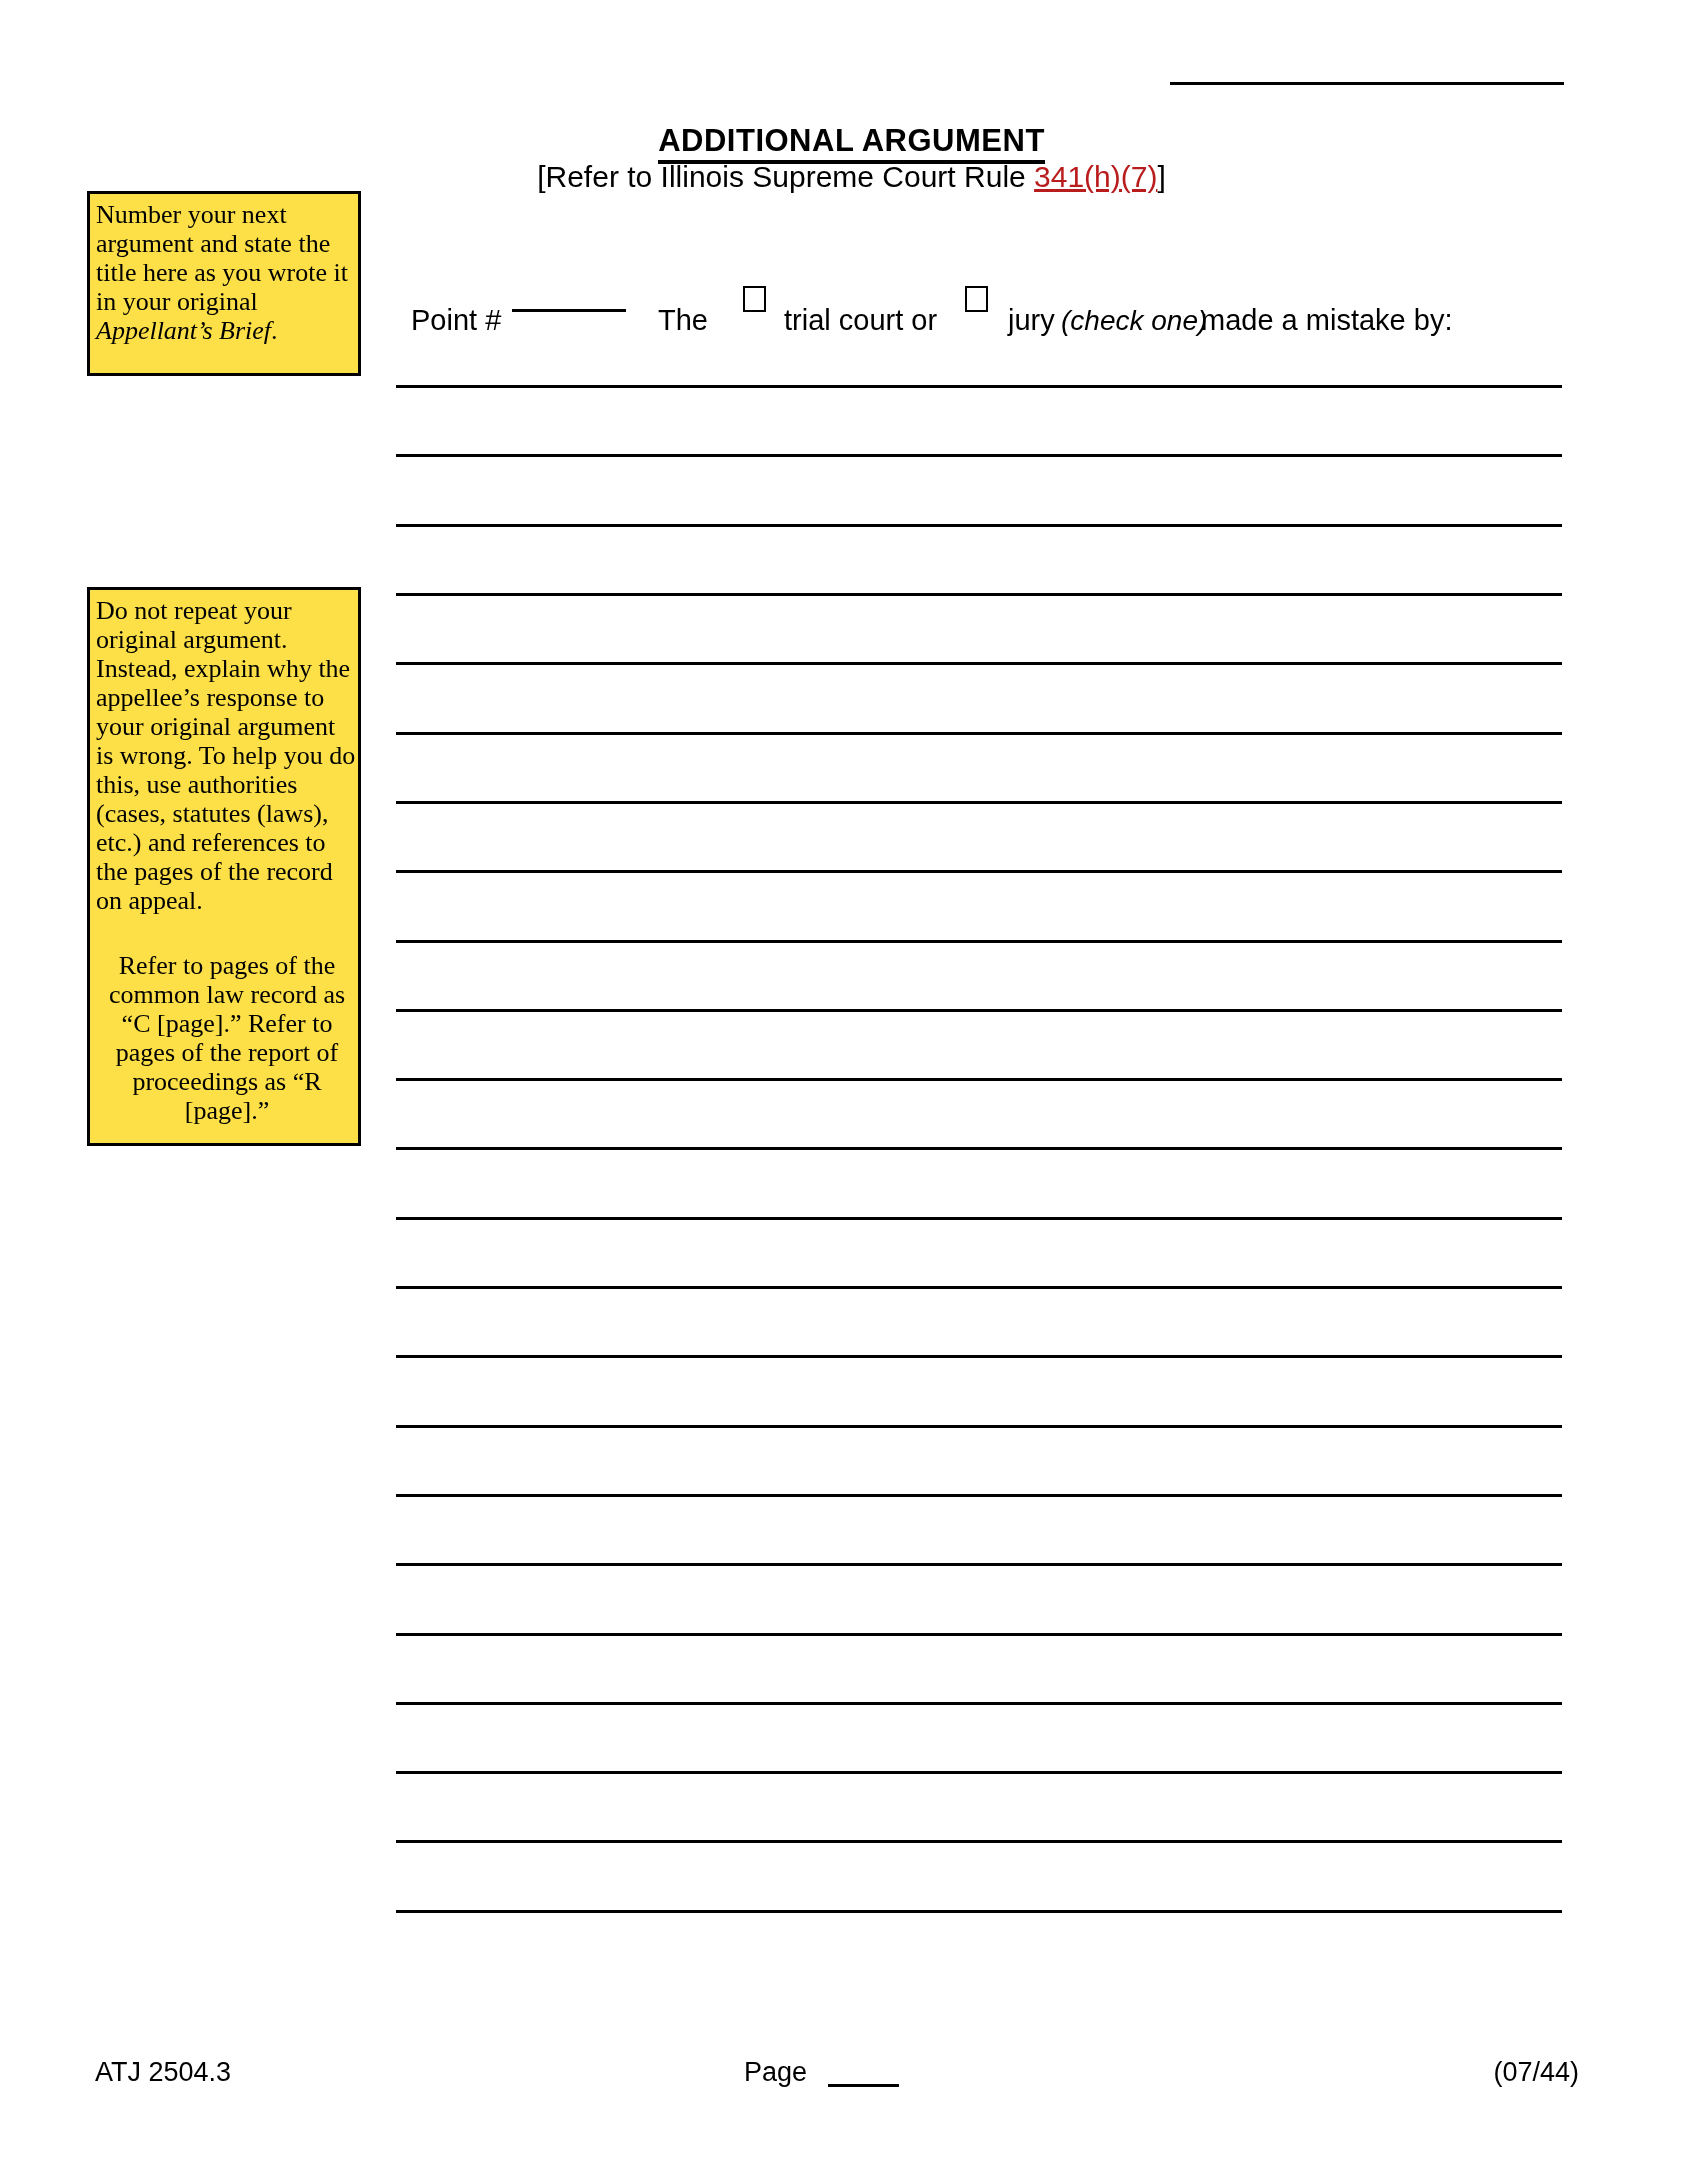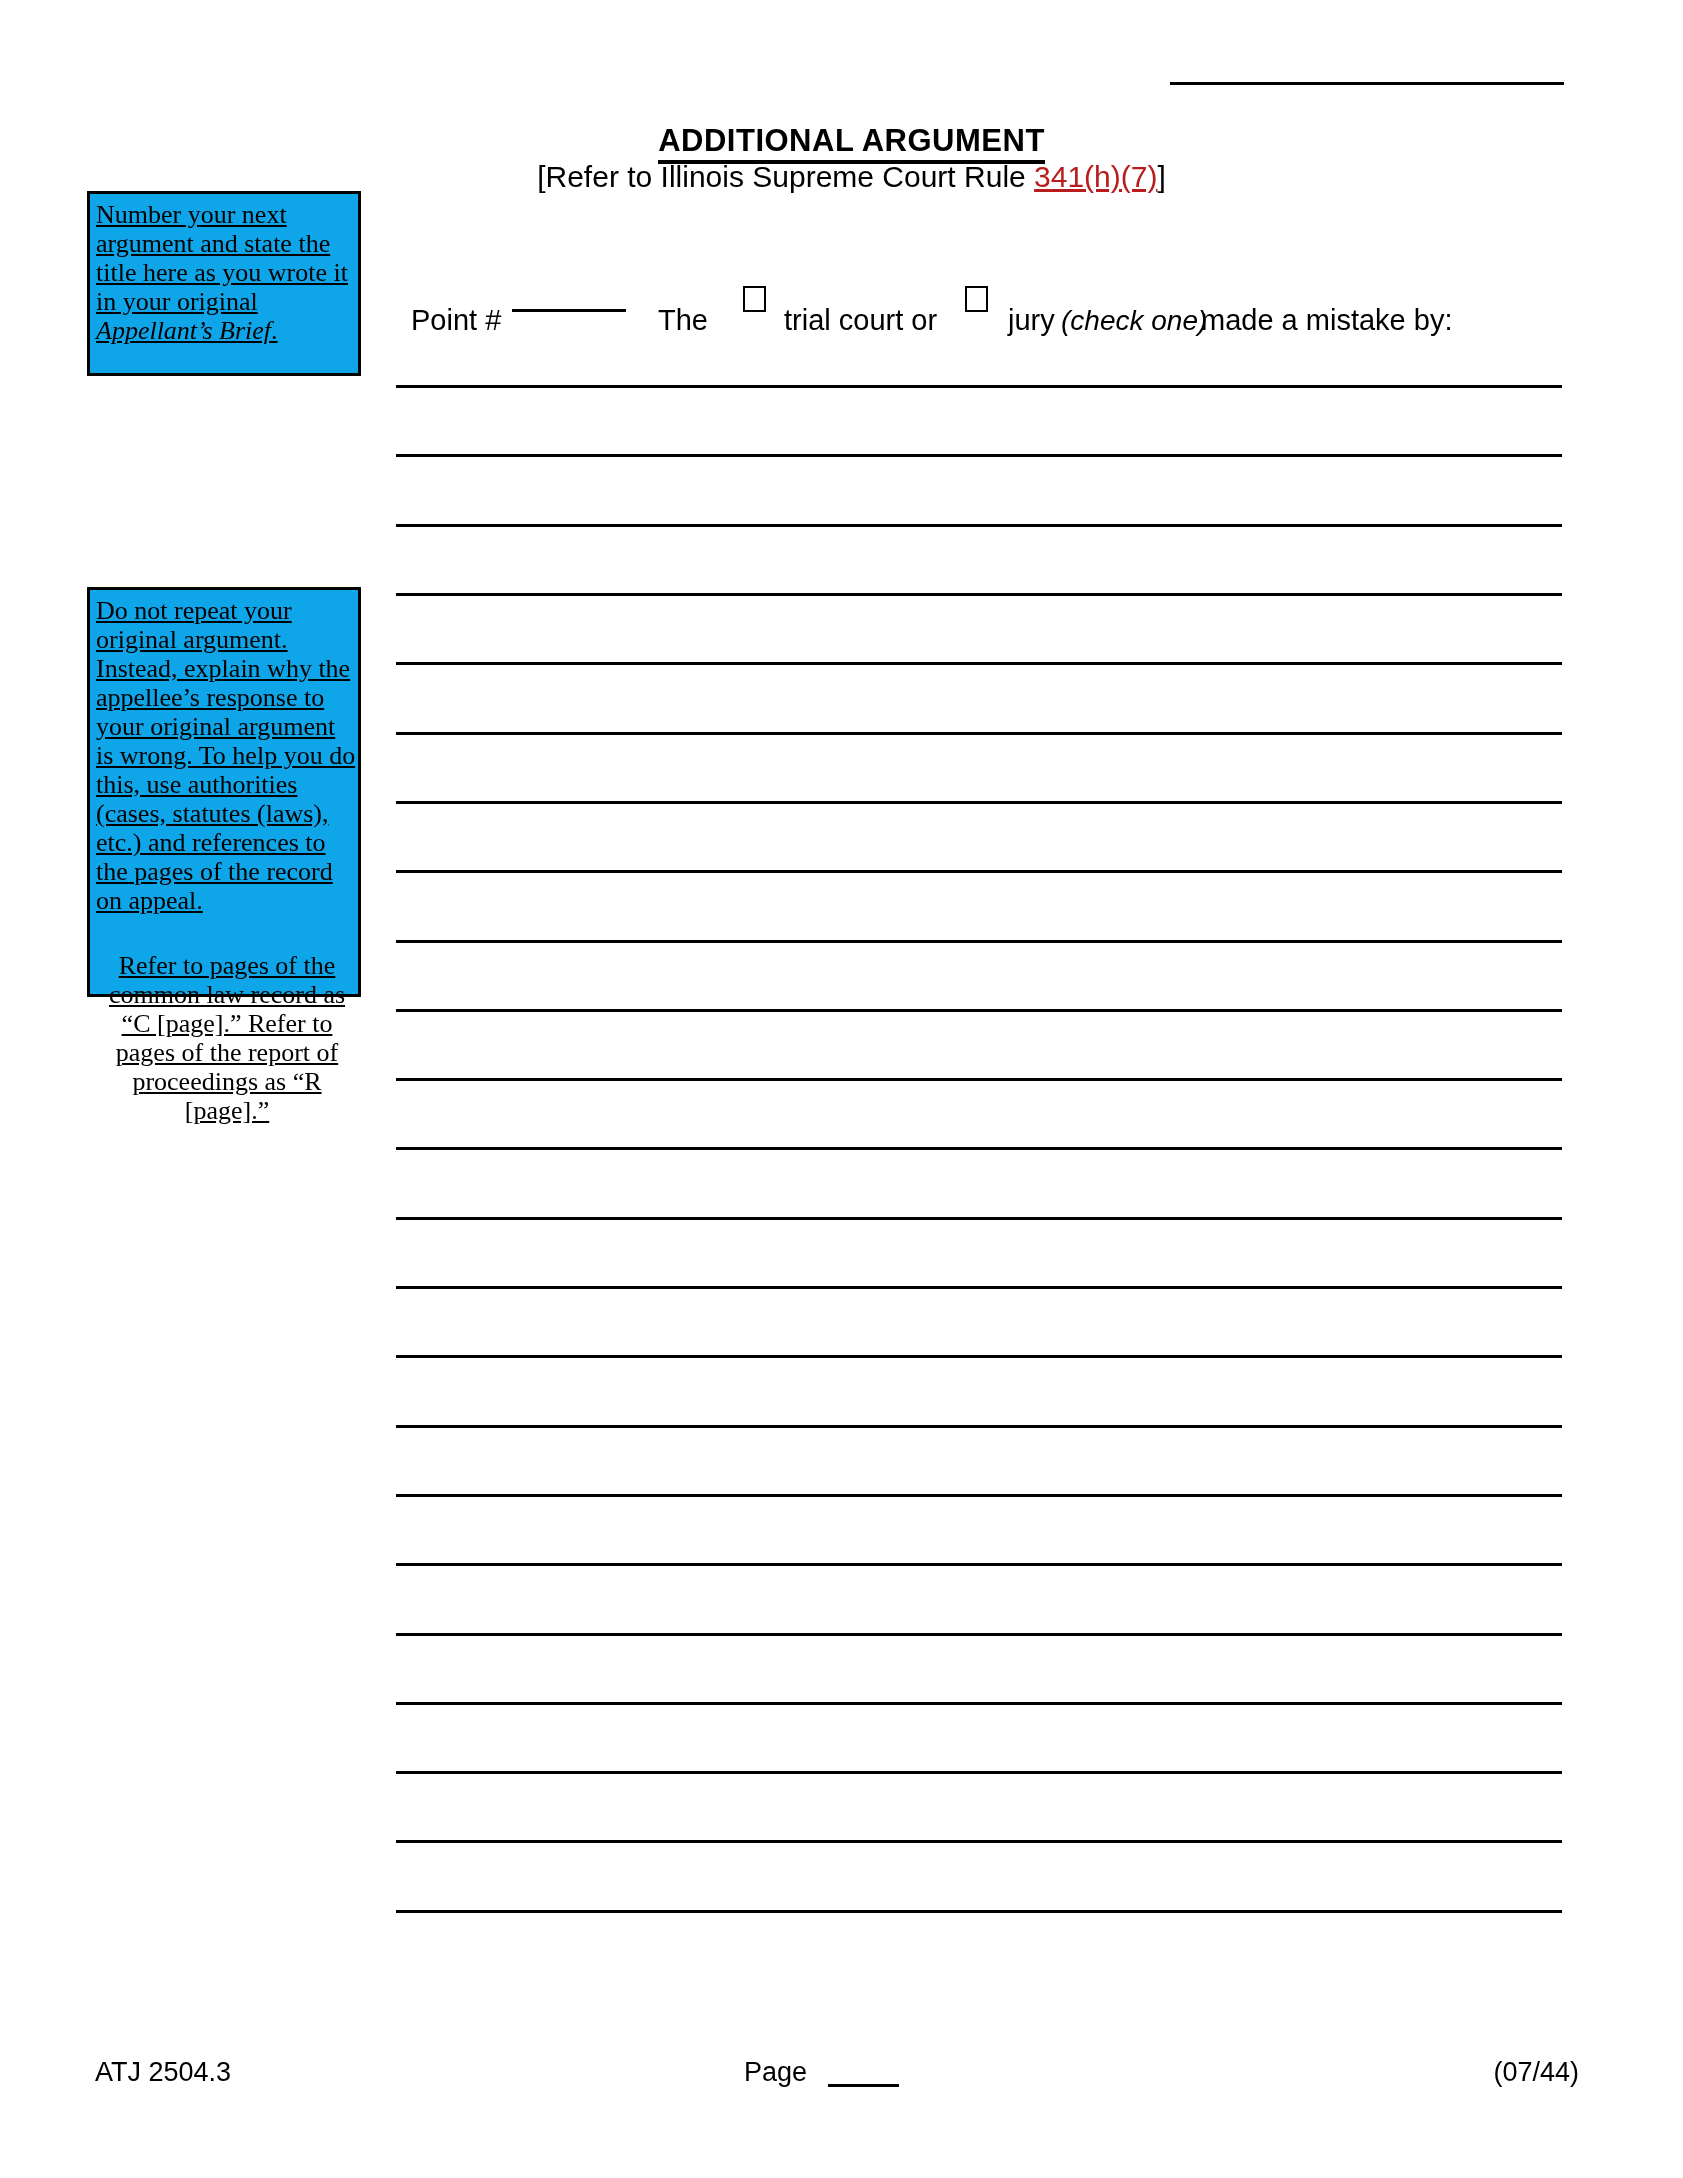--- a/index.html
+++ b/index.html
@@ -28,29 +28,28 @@
     letter-spacing: 0.5px;
     border-bottom: 4px solid #000;
     padding-bottom: 1px;
   }
   .subtitle-wrap { top: 160px; left: 0; width: 1703px; text-align: center; font-size: 30px; }
   .rule-link { text-decoration: underline; cursor: pointer; }
 
   
   .instr-box {
     border: 3px solid #000;
-    background: #0ea5e9;
+    background: #fde047;
     font-family: "Liberation Serif", serif;
     font-size: 26px;
     line-height: 29px;
     padding: 6px 0 6px 6px;
-    text-decoration: underline;
   }
   .box1 { top: 191px; left: 87px; width: 274px; height: 185px; }
-  .box2 { top: 587px; left: 87px; width: 274px; height: 410px; }
+  .box2 { top: 587px; left: 87px; width: 274px; height: 559px; }
   .instr-box p + p { margin-top: 36px; text-align: center; }
   .italic { font-style: italic; }
 
   
   .prow { font-size: 29px; margin-top: 20px; }
   .point-label   { top: 284px; left: 411px; }
   .point-field   { top: 257px; left: 512px; width: 114px; height: 55px; border-bottom: 3px solid #000; }
   .the-label     { top: 284px; left: 658px; text-align: right; }
   .checkbox      { top: 286px; width: 23px; height: 26px; border: 2px solid #000; background: #fff; }
   .cb1 { left: 743px; }

